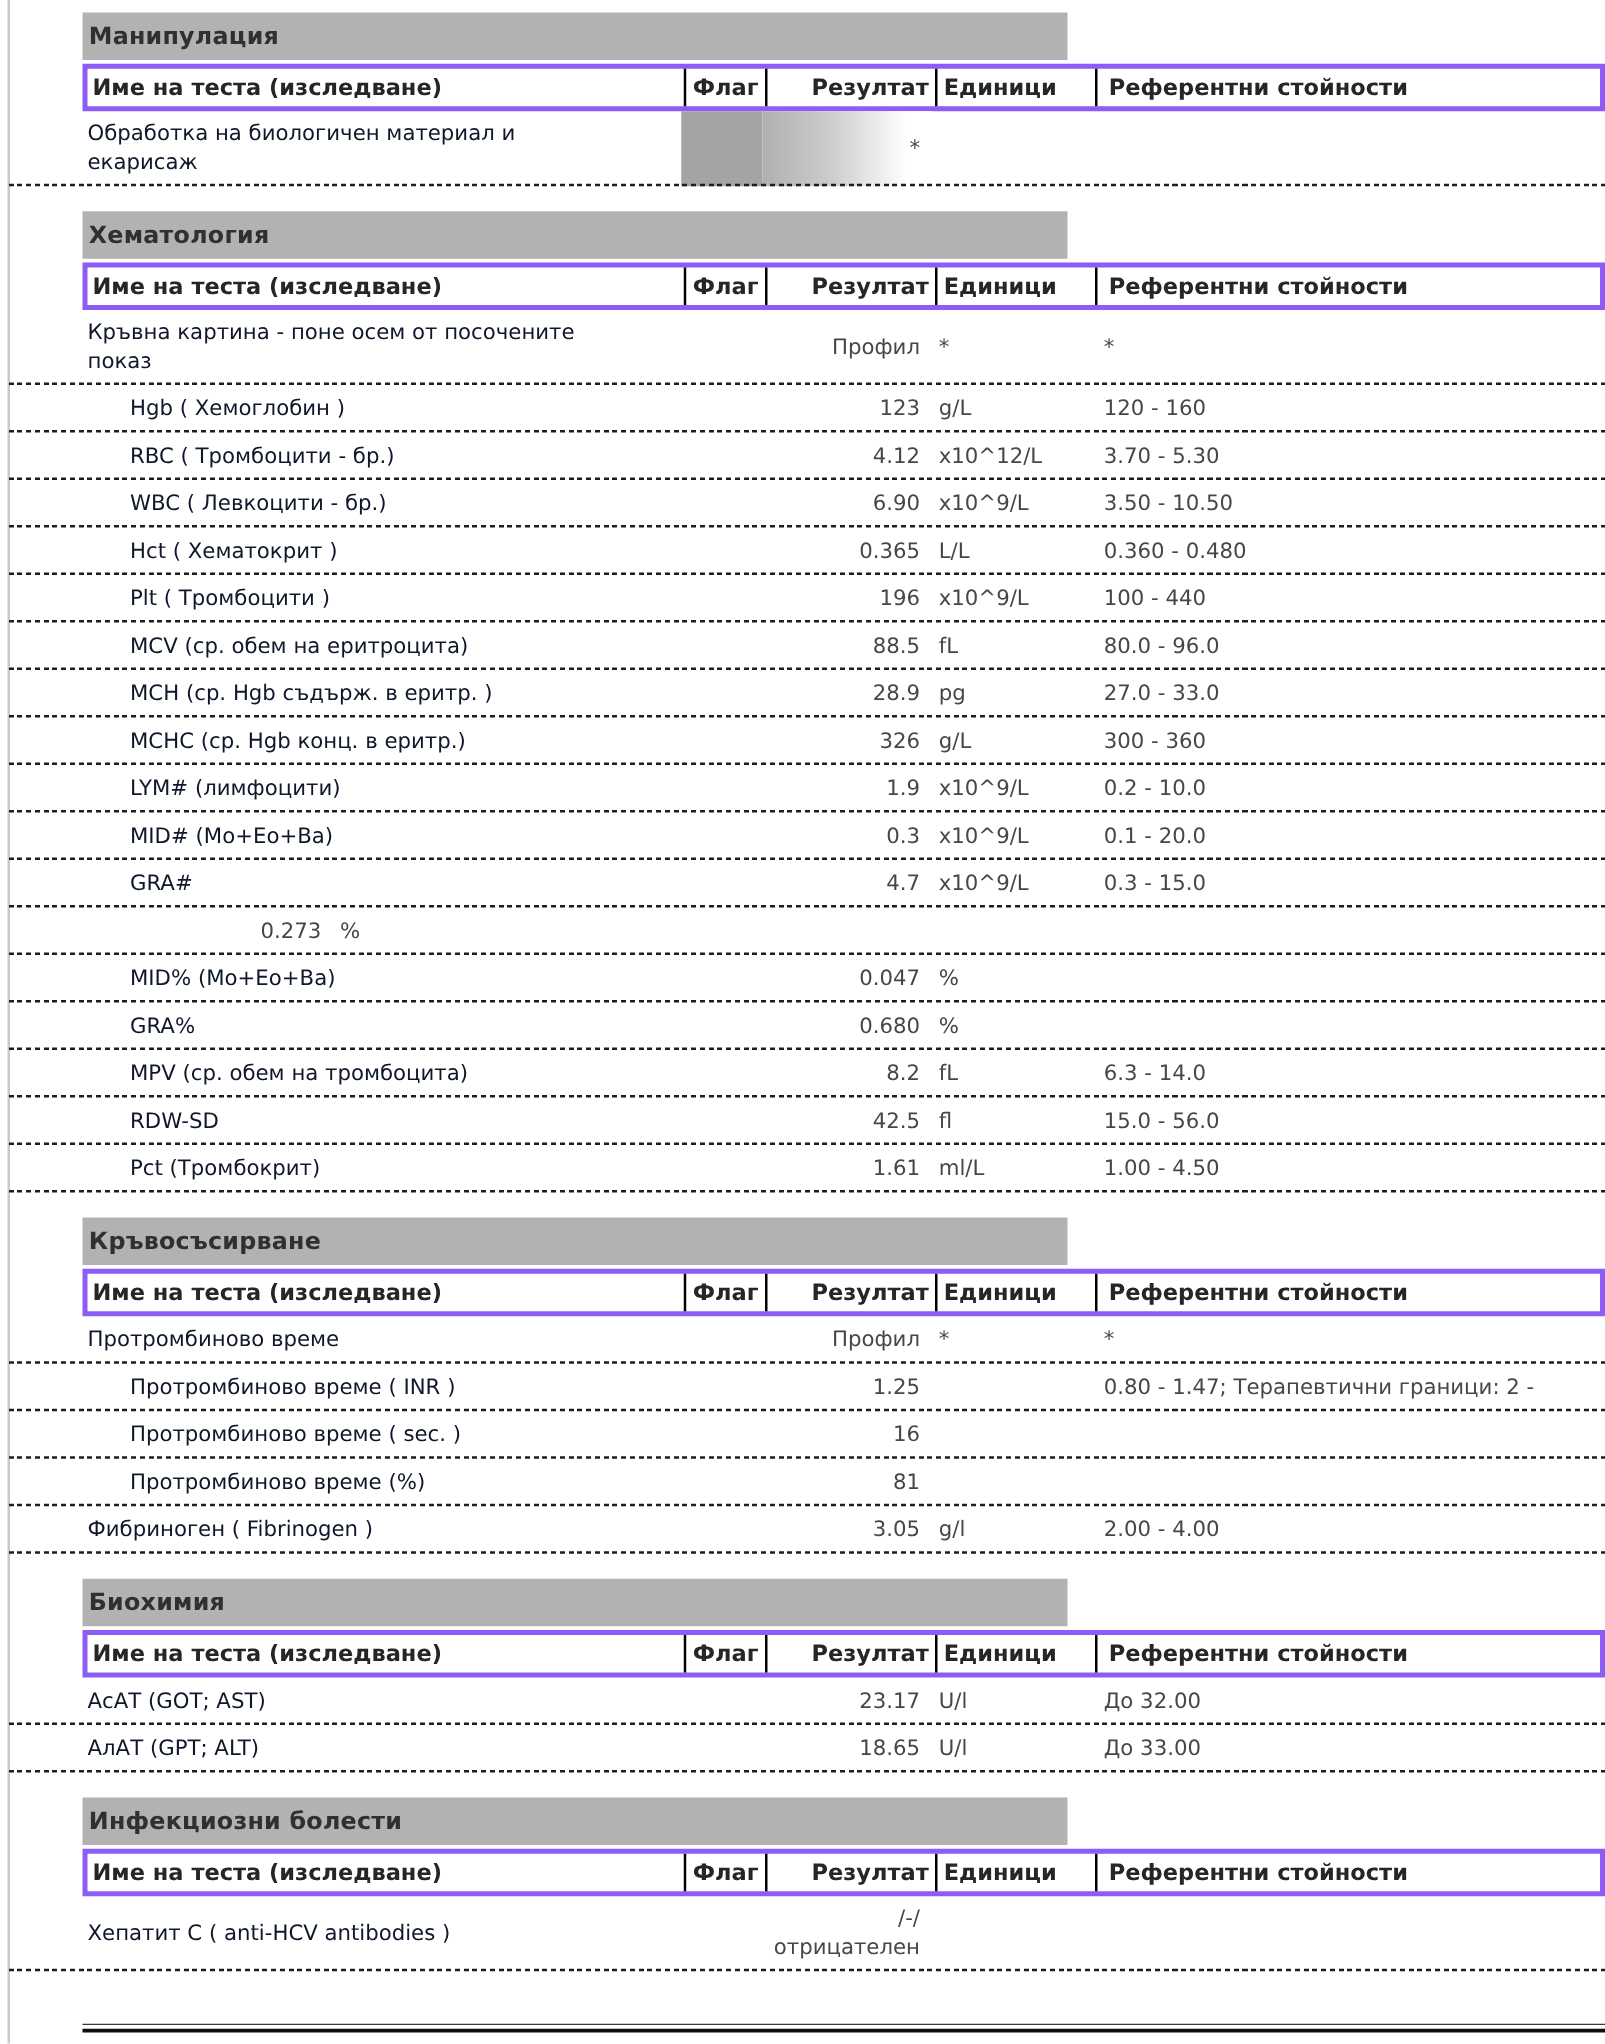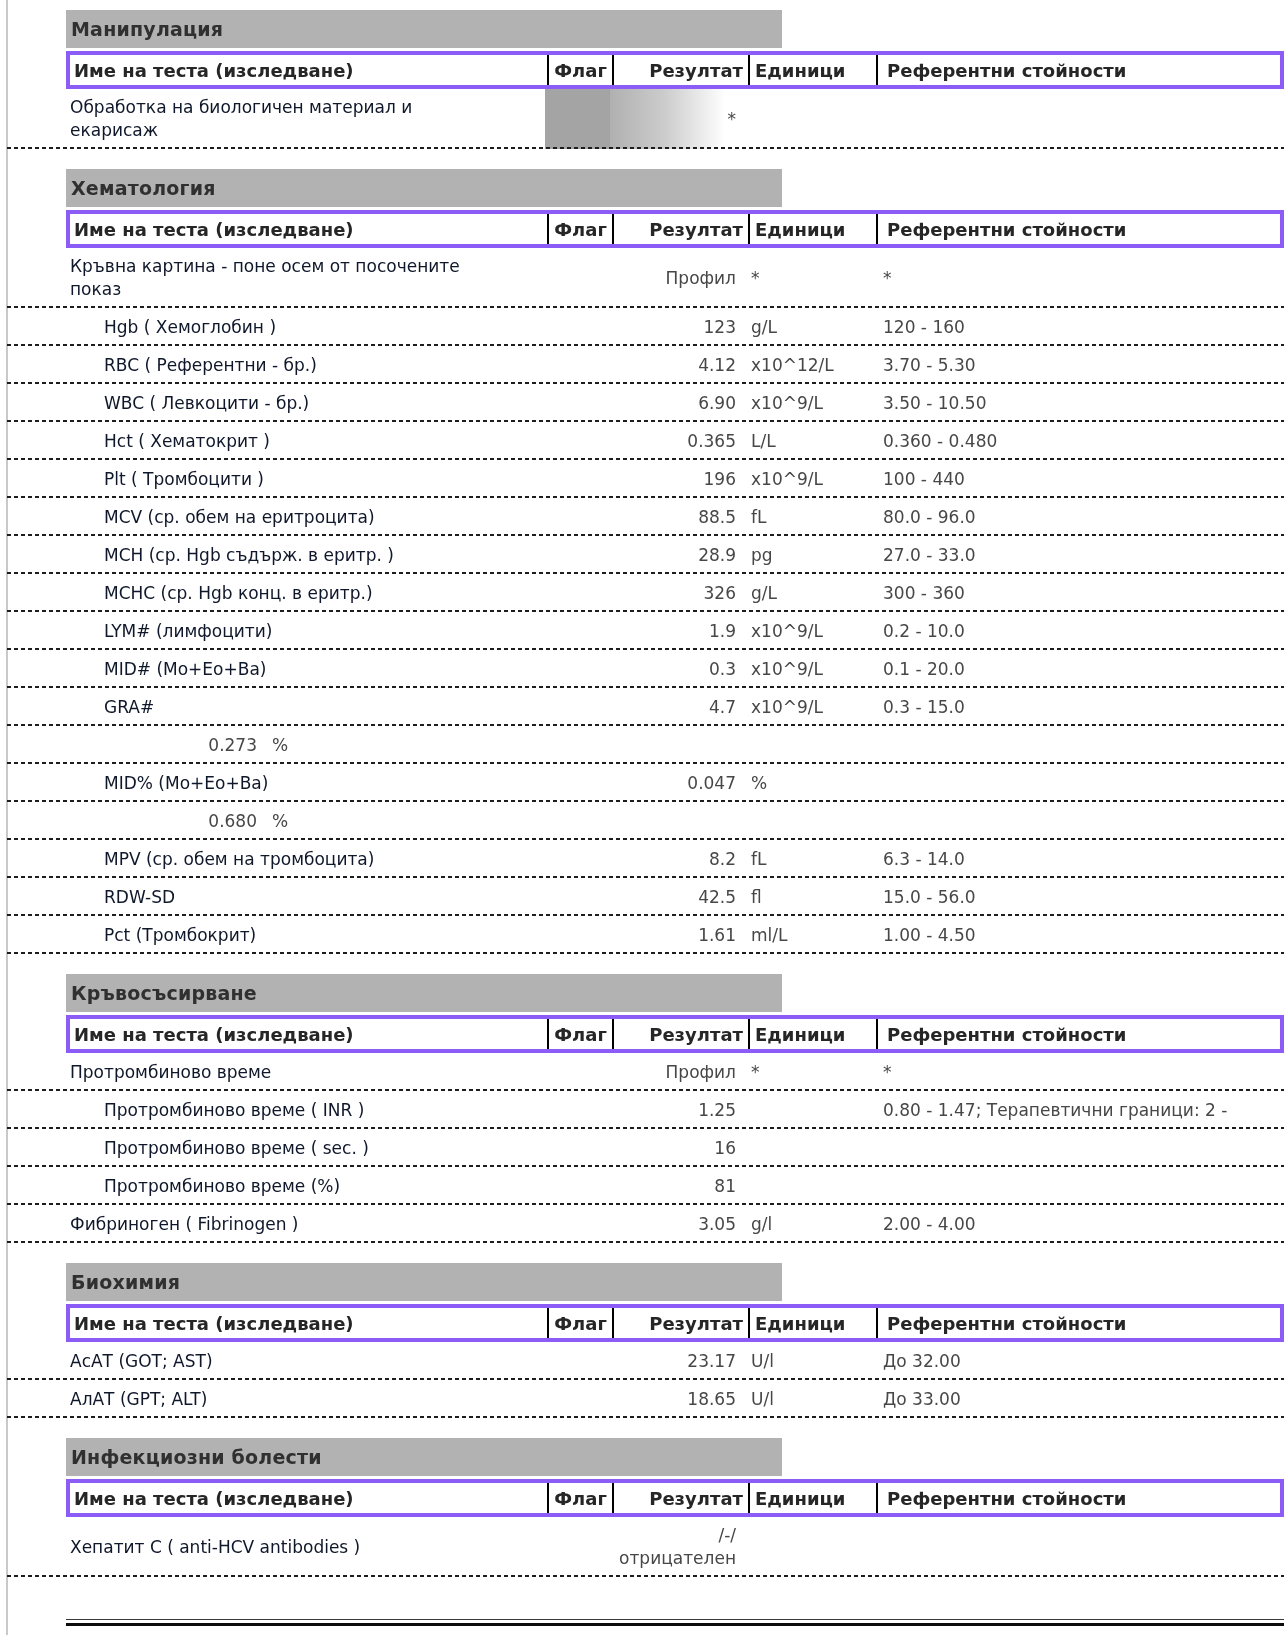--- a/index.html
+++ b/index.html
@@ -16,21 +16,21 @@
     background:#c9c9c9;
   }
   .content{
     position:relative;
     margin-left:66px;
     width:1218px;
     padding-top:10px;
   }
   .section{margin-bottom:20px;}
   .bar{
-    width:716px;height:38px;
+    width:788px;height:38px;
     background:#b2b2b2;
     display:flex;align-items:center;
     margin-bottom:3px;
   }
   .bar .title{
     font-size:19px;font-weight:bold;color:#303030;
     padding-left:5px;letter-spacing:.2px;
   }
   .thead{
     display:flex;
@@ -143,21 +143,21 @@
   <div class="row indent">
     <div class="c c-name">Hgb ( Хемоглобин )</div>
     <div class="c c-flag"></div>
     <div class="c c-result">123</div>
     <div class="c c-units">g/L</div>
     <div class="c c-ref">120 - 160</div>
     <div class="dash"></div>
   </div>
 
   <div class="row indent">
-    <div class="c c-name">RBC ( Референтни - бр.)</div>
+    <div class="c c-name">RBC ( Тромбоцити - бр.)</div>
     <div class="c c-flag"></div>
     <div class="c c-result">4.12</div>
     <div class="c c-units">x10^12/L</div>
     <div class="c c-ref">3.70 - 5.30</div>
     <div class="dash"></div>
   </div>
 
   <div class="row indent">
     <div class="c c-name">WBC ( Левкоцити - бр.)</div>
     <div class="c c-flag"></div>
@@ -250,20 +250,21 @@
   <div class="row indent">
     <div class="c c-name">MID% (Mo+Eo+Ba)</div>
     <div class="c c-flag"></div>
     <div class="c c-result">0.047</div>
     <div class="c c-units">%</div>
     <div class="c c-ref"></div>
     <div class="dash"></div>
   </div>
 
   <div class="row indent">
+    <div class="c c-name">GRA%</div>
     <div class="c c-flag"></div>
     <div class="c c-result">0.680</div>
     <div class="c c-units">%</div>
     <div class="c c-ref"></div>
     <div class="dash"></div>
   </div>
 
   <div class="row indent">
     <div class="c c-name">MPV (ср. обем на тромбоцита)</div>
     <div class="c c-flag"></div>

